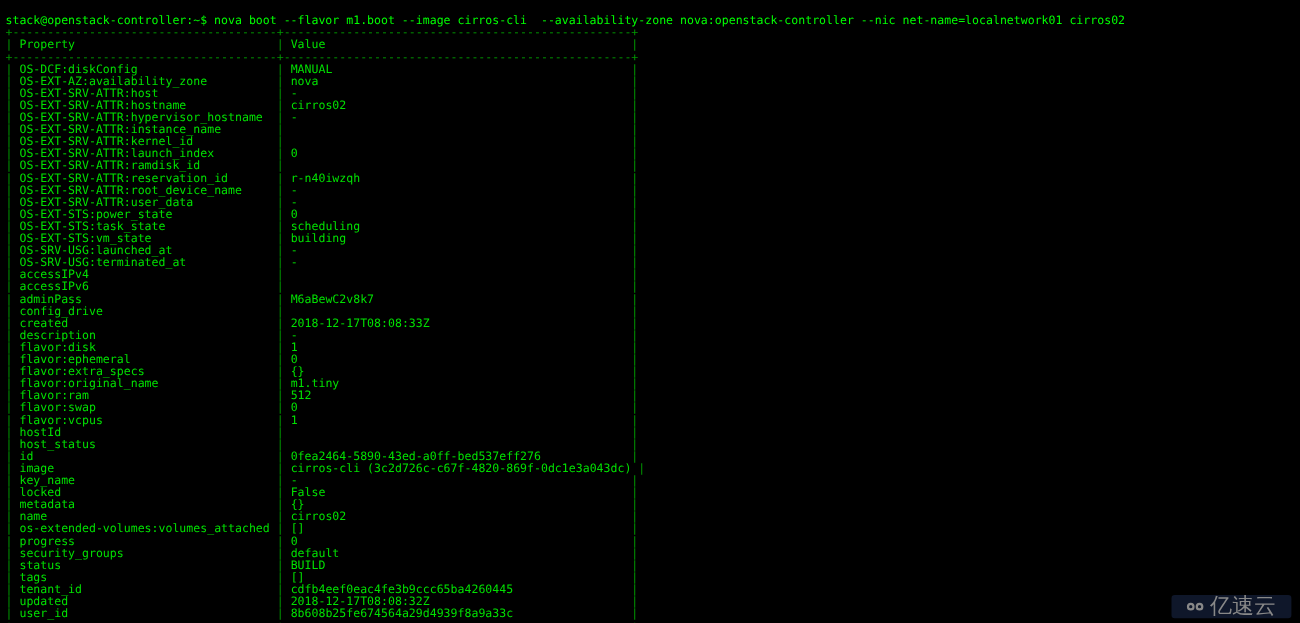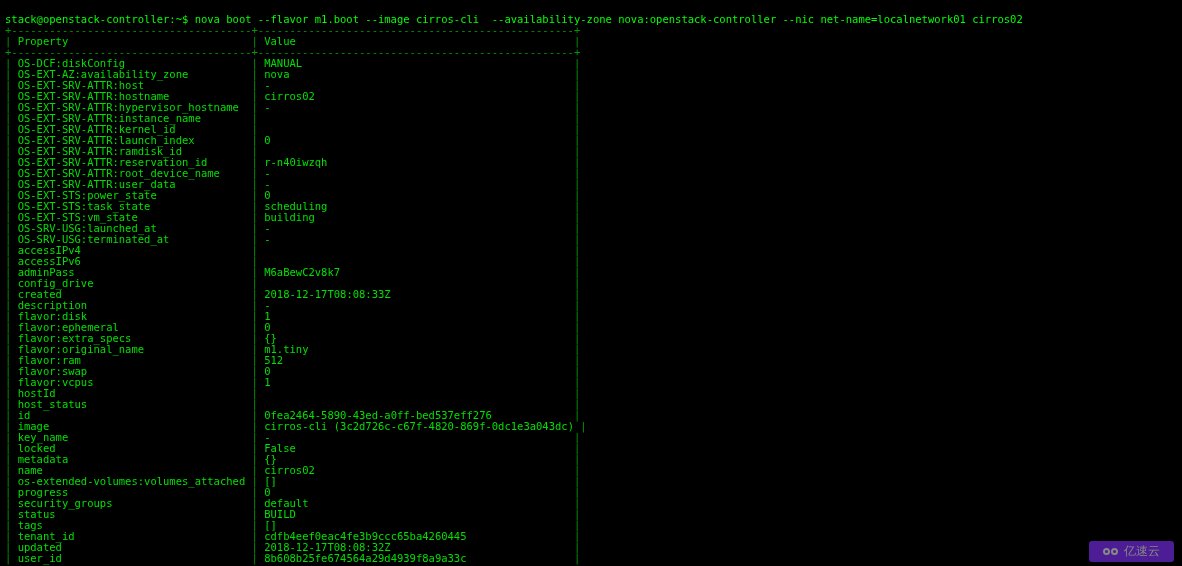--- a/index.html
+++ b/index.html
@@ -31,24 +31,24 @@
     .table-row {
       color: #00e000;
     }
     .pipe {
       color: #009900;
     }
     .watermark {
       position: absolute;
       bottom: 4px;
       right: 8px;
-      background: #4c1d95;
+      background: #0f172a;
       color: #888888;
       font-family: sans-serif;
-      font-size: 12px;
+      font-size: 20px;
       padding: 5px 14px;
       border-radius: 3px;
       display: flex;
       align-items: center;
       gap: 6px;
     }
     .watermark-logo {
       display: inline-flex;
       gap: 1px;
     }

